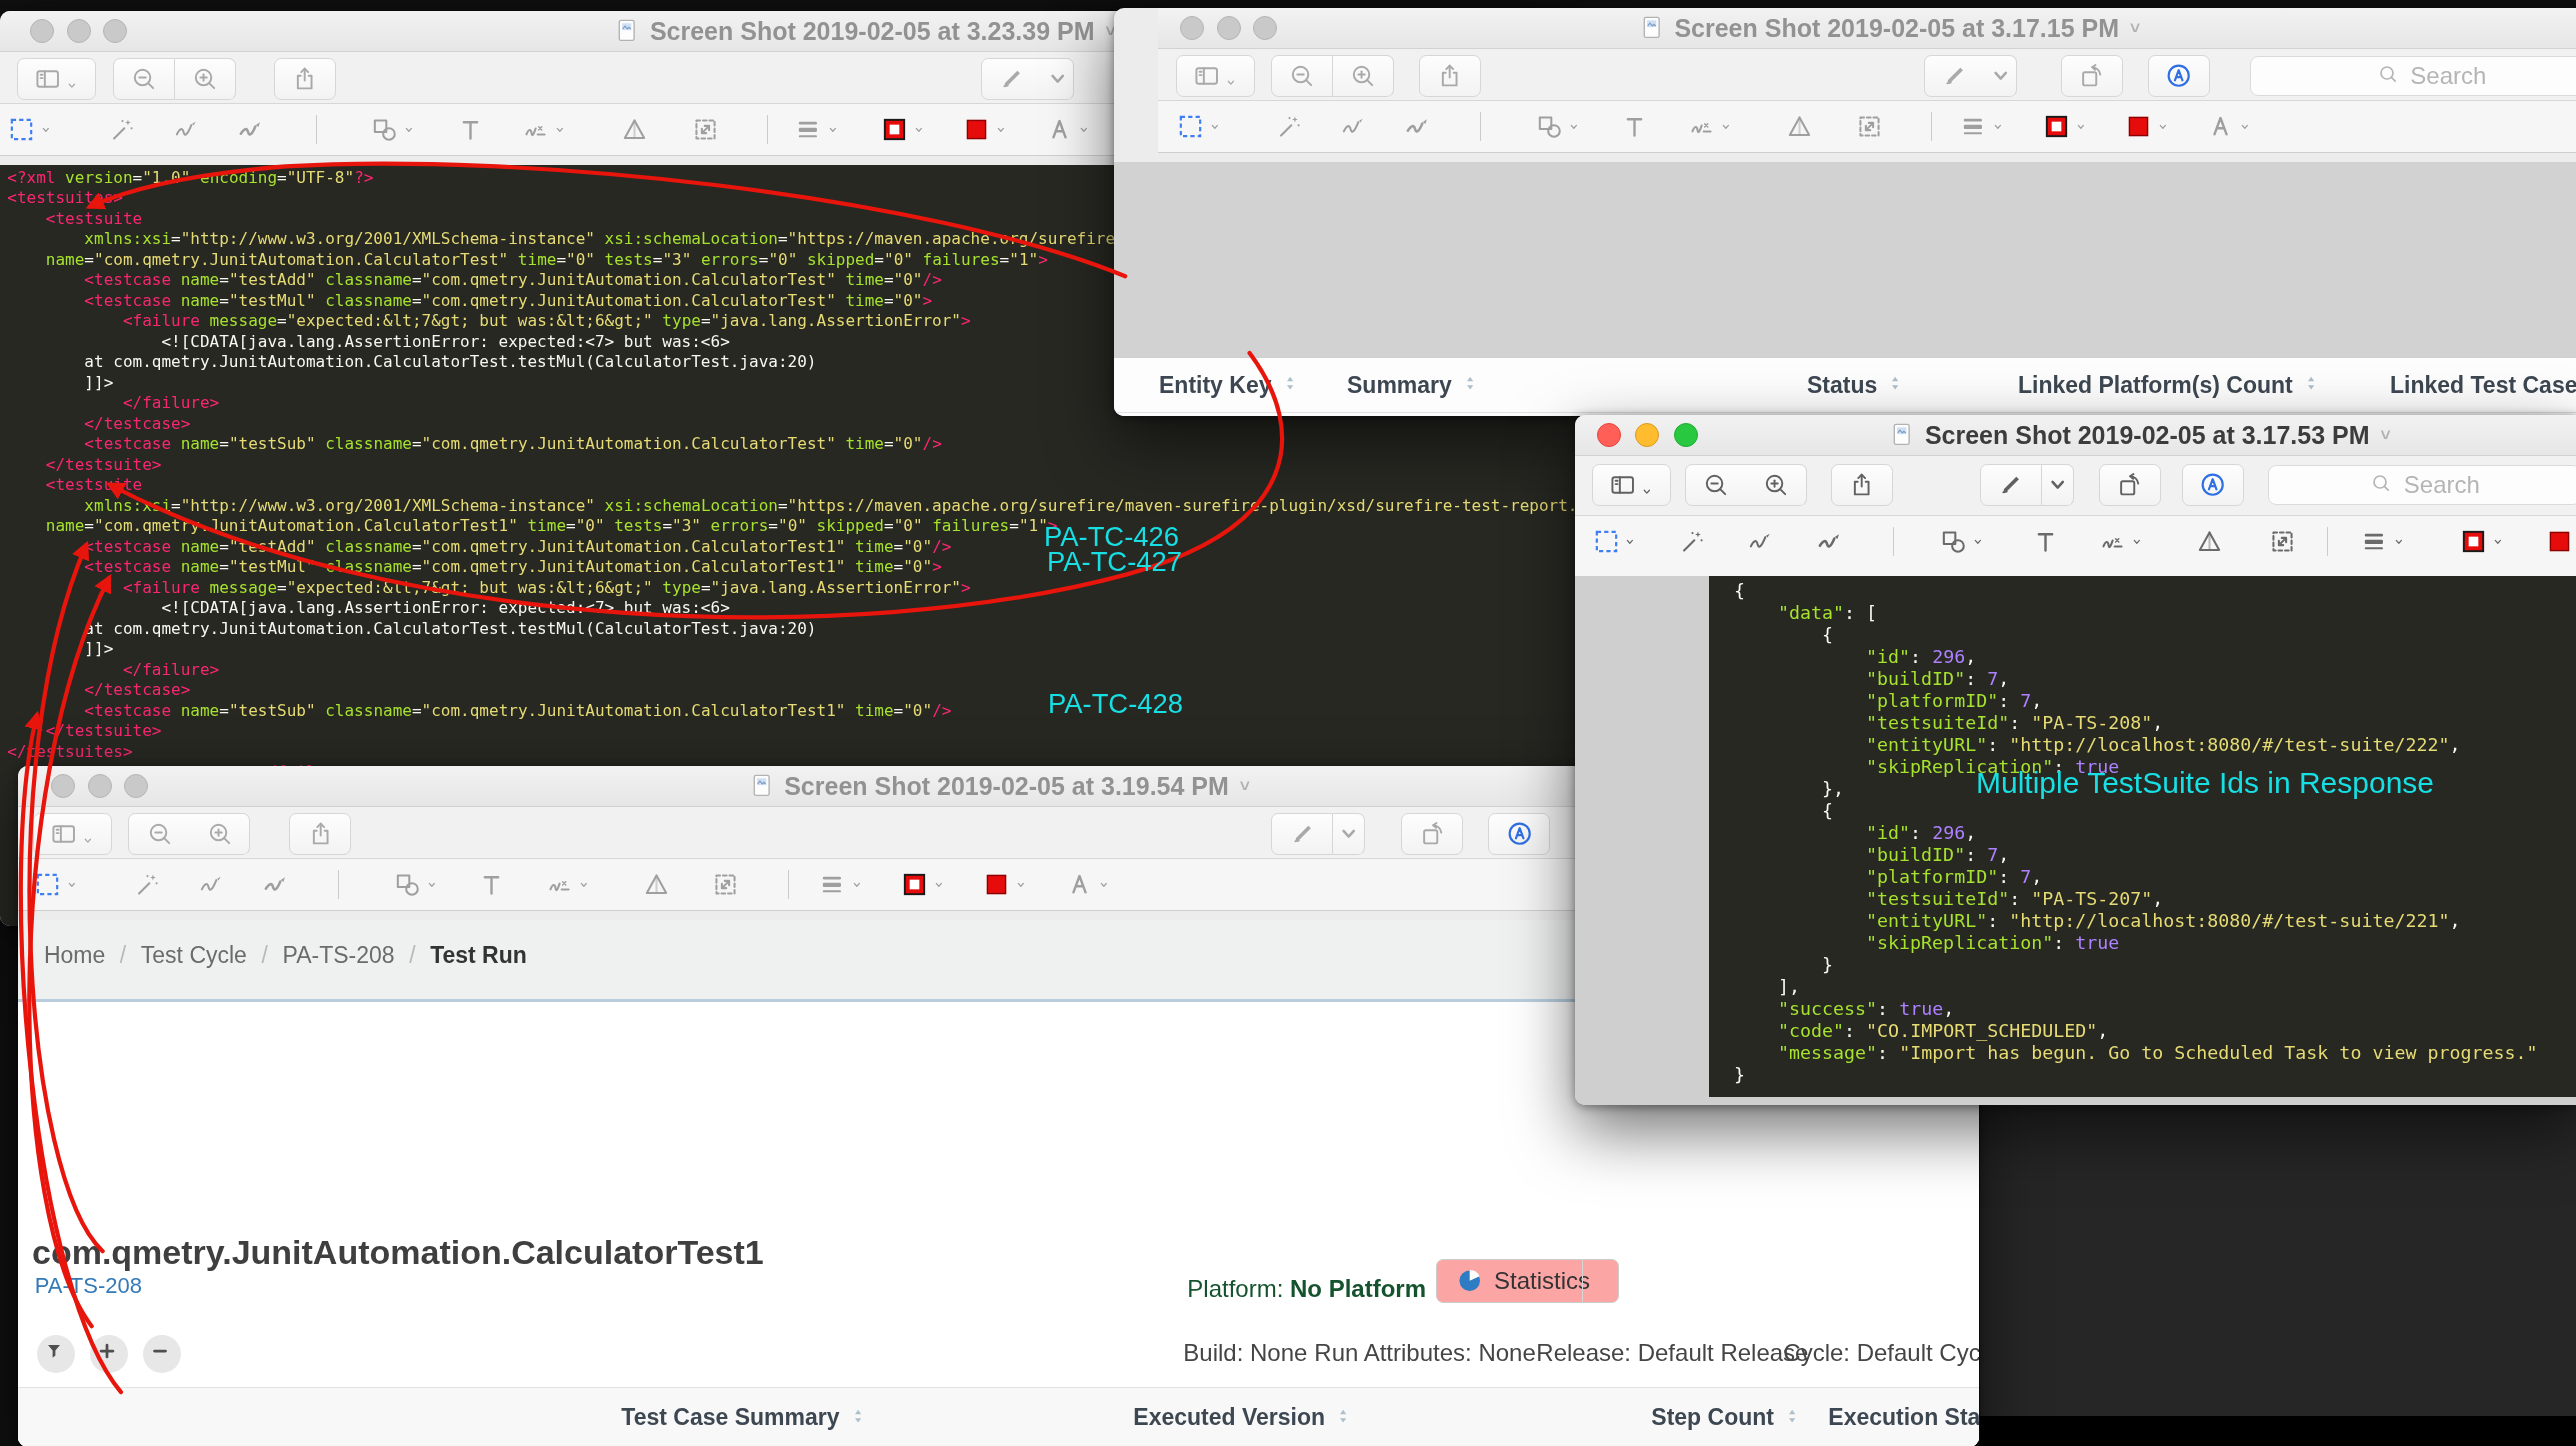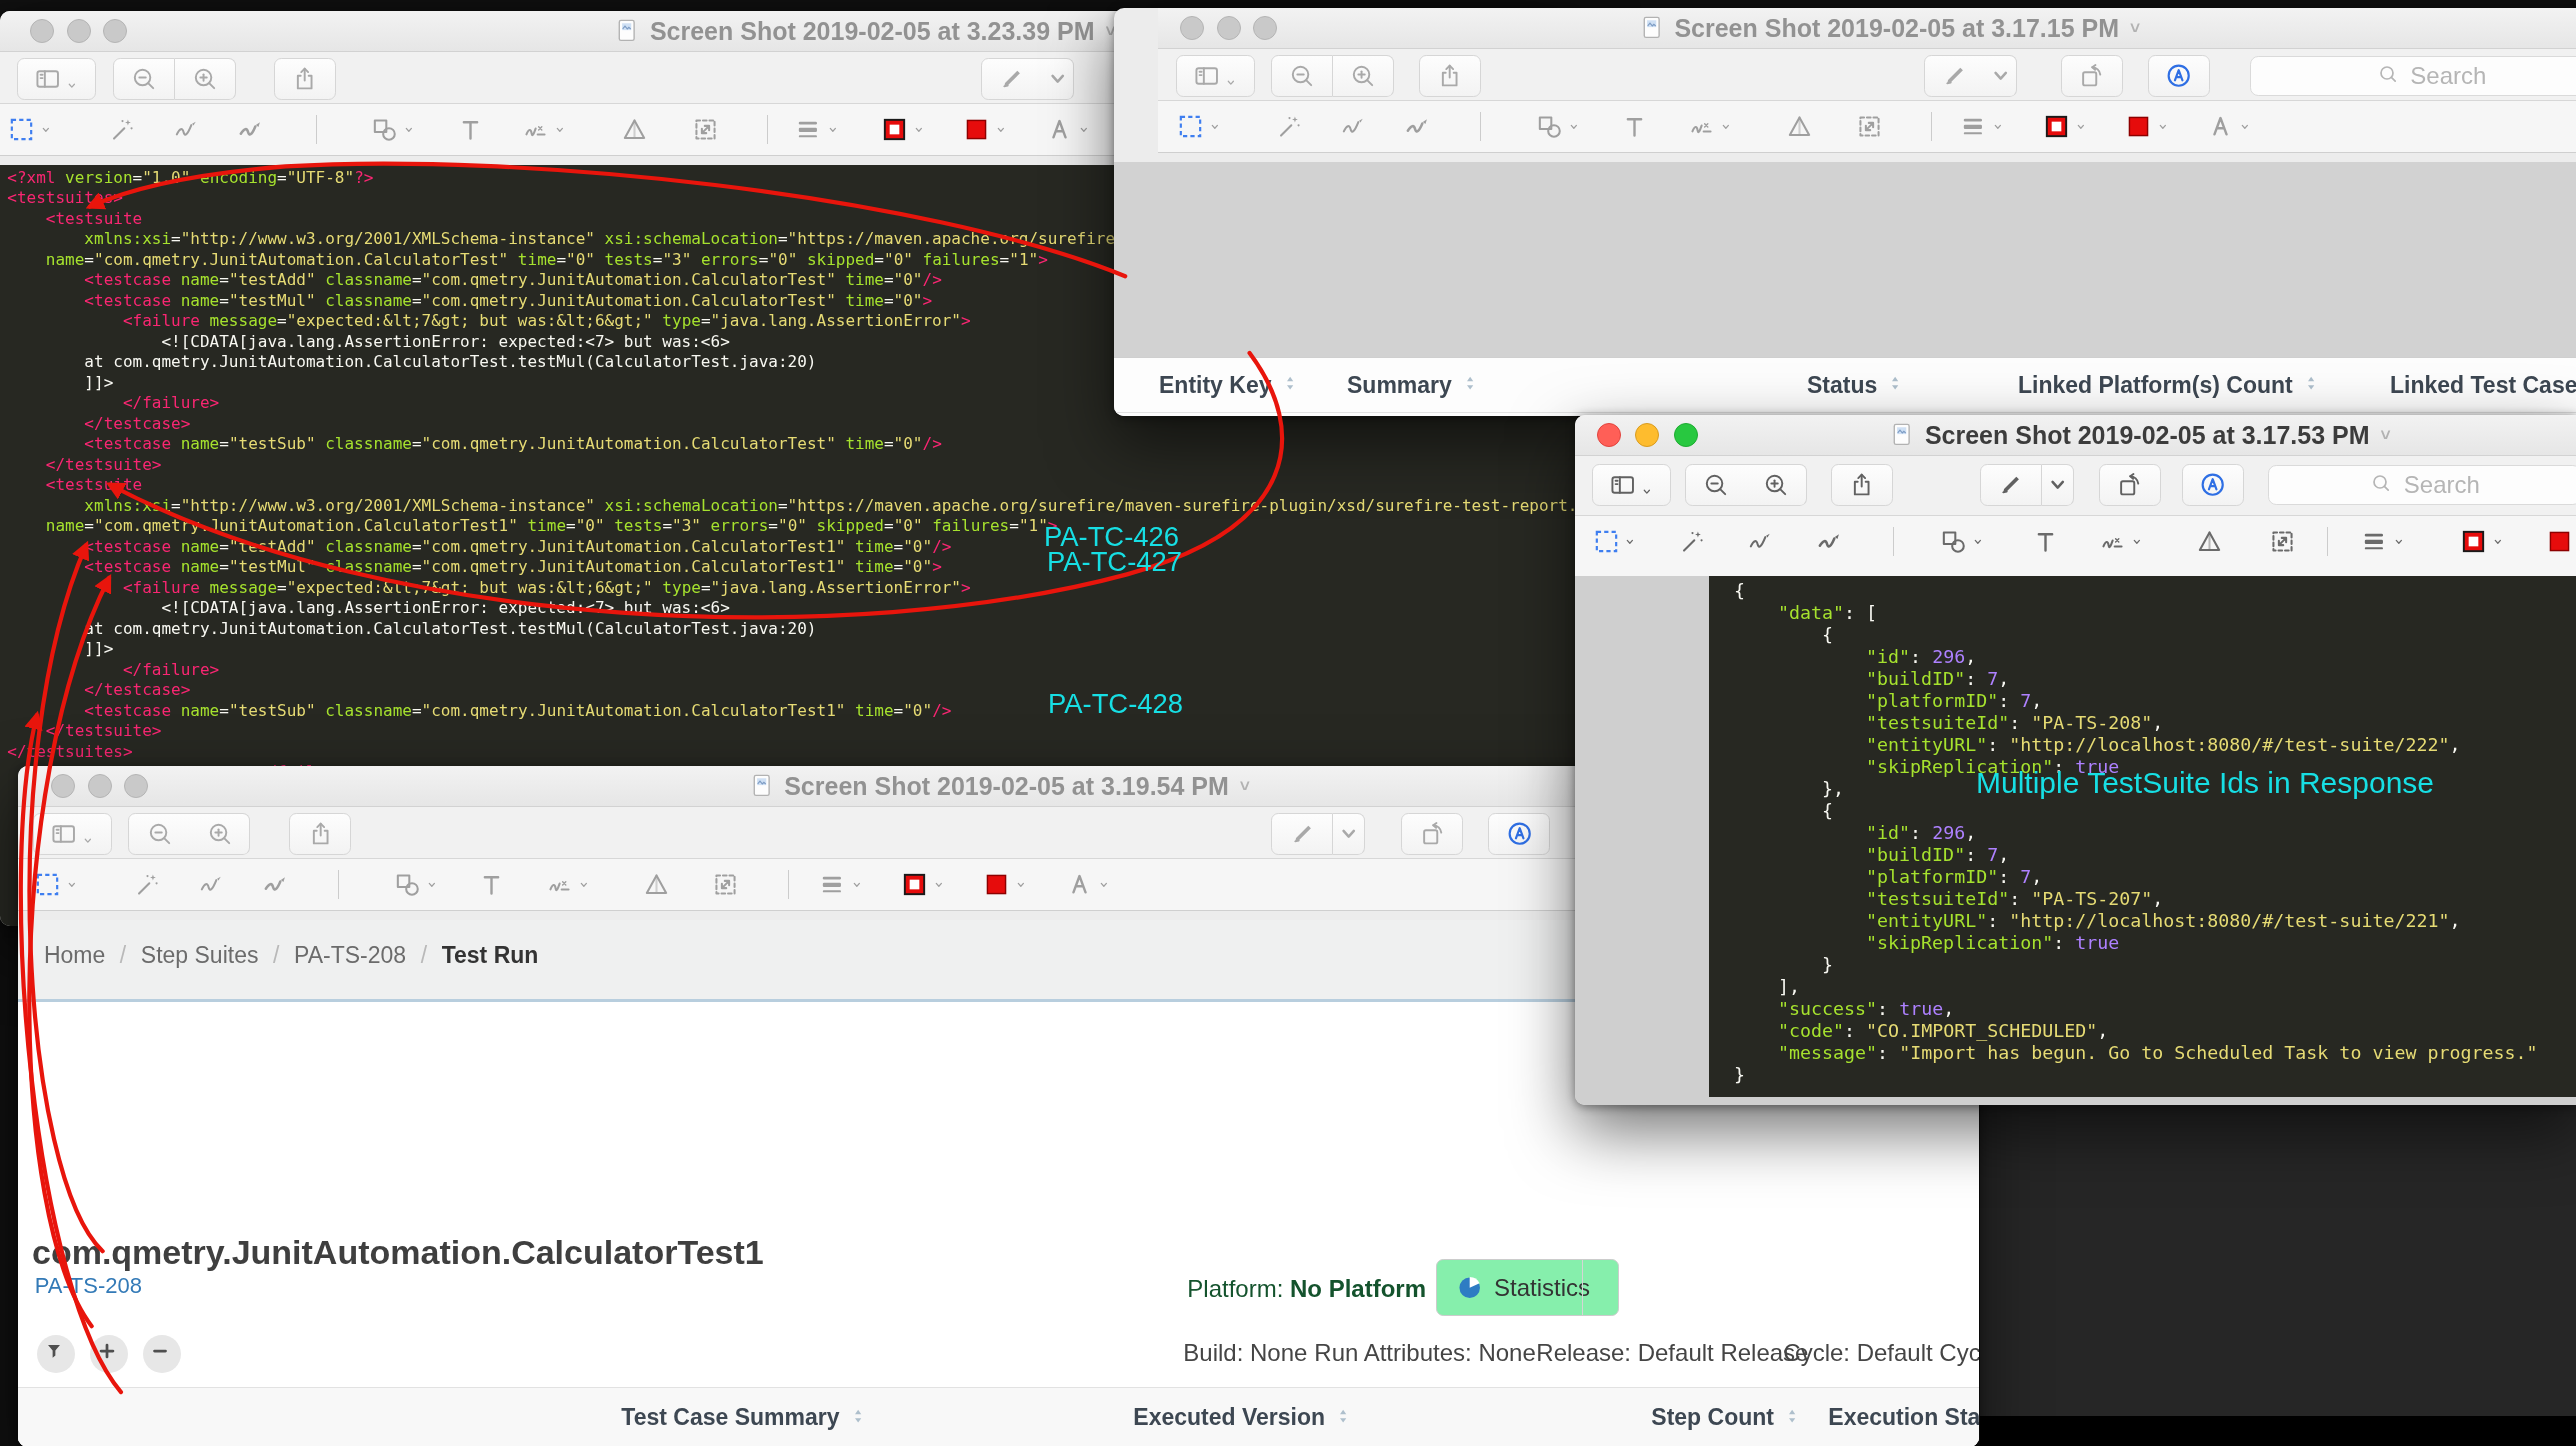--- a/index.html
+++ b/index.html
@@ -61,22 +61,22 @@
   
   .crumbband{position:absolute;left:0;right:0;top:0;height:79px;background:#eff0f0;border-bottom:3.7px solid #b8cede;}
   .crumbs{position:absolute;left:25.6px;top:22px;display:flex;gap:14.6px;font-size:23px;color:#6b6b6b;align-items:center;}
   .crumb-sep{color:#b9b9b9;}
   .crumbs .last{color:#333;font-weight:bold;}
   .whitebody{position:absolute;left:0;right:0;top:82px;bottom:0;background:#fff;}
   .pgtitle{position:absolute;left:13.7px;top:231px;font-size:34px;font-weight:600;color:#3f3f3f;}
   .suitekey{position:absolute;left:16.5px;top:271px;font-size:22px;}
   .platrow{position:absolute;left:1169px;top:273px;font-size:24px;color:#14532d;}
   .platrow b{font-weight:bold;}
-  .statsbtn{position:absolute;left:1418px;top:257px;width:183px;height:57px;border:0.9px solid #ccc;
-            border-radius:7.3px;background:#86efac;display:flex;align-items:center;gap:11px;padding-left:18.3px;
+  .statsbtn{position:absolute;left:1418px;top:257px;width:183px;height:44px;border:0.9px solid #ccc;
+            border-radius:7.3px;background:#fca5a5;display:flex;align-items:center;gap:11px;padding-left:18.3px;
             box-sizing:border-box;font-size:24px;color:#333;text-align:right;}
   .statsbtn svg{width:27.4px;height:27.4px;}
   .statsbtn .seg{position:absolute;right:35px;top:0;bottom:0;width:0.9px;background:#d5d5d5;}
   .circlebtn{position:absolute;width:38px;height:38px;border-radius:50%;background:#e7e7e7;
              display:flex;align-items:center;justify-content:center;color:#4f4f4f;}
   .circlebtn svg{width:22px;height:22px;}
   .inforow{position:absolute;top:337px;font-size:24px;color:#454545;white-space:nowrap;}
   #tr-table{position:absolute;left:0;right:0;top:385px;}
   .t-headband{position:absolute;left:0;right:0;top:0;height:59px;background:#f8f8f8;
               border-top:0.9px solid #e2e2e2;border-bottom:0.9px solid #e2e2e2;}
@@ -481,21 +481,21 @@
             <path d="M7.5 9.5l4.5 5 4.5-5" stroke-width="2.2"></path>
           </svg>
         </span>
       </span>
     </div>
   <div class="content" style="top:154px;background:#fff;">
     <div class="crumbband">
       <nav class="crumbs" id="breadcrumb">
           <span>Home</span>
           <span class="crumb-sep">/</span>
-          <span>Step Suites</span>
+          <span>Test Cycle</span>
           <span class="crumb-sep">/</span>
           <span>PA-TS-208</span>
           <span class="crumb-sep">/</span>
           <span class="last">Test Run</span>
         </nav>
     </div>
     <div class="whitebody">
       <h1 class="pgtitle" style="margin:0;">com.qmetry.JunitAutomation.CalculatorTest1</h1>
       <a class="suitekey linkblue">PA-TS-208</a>
       <div class="platrow">

